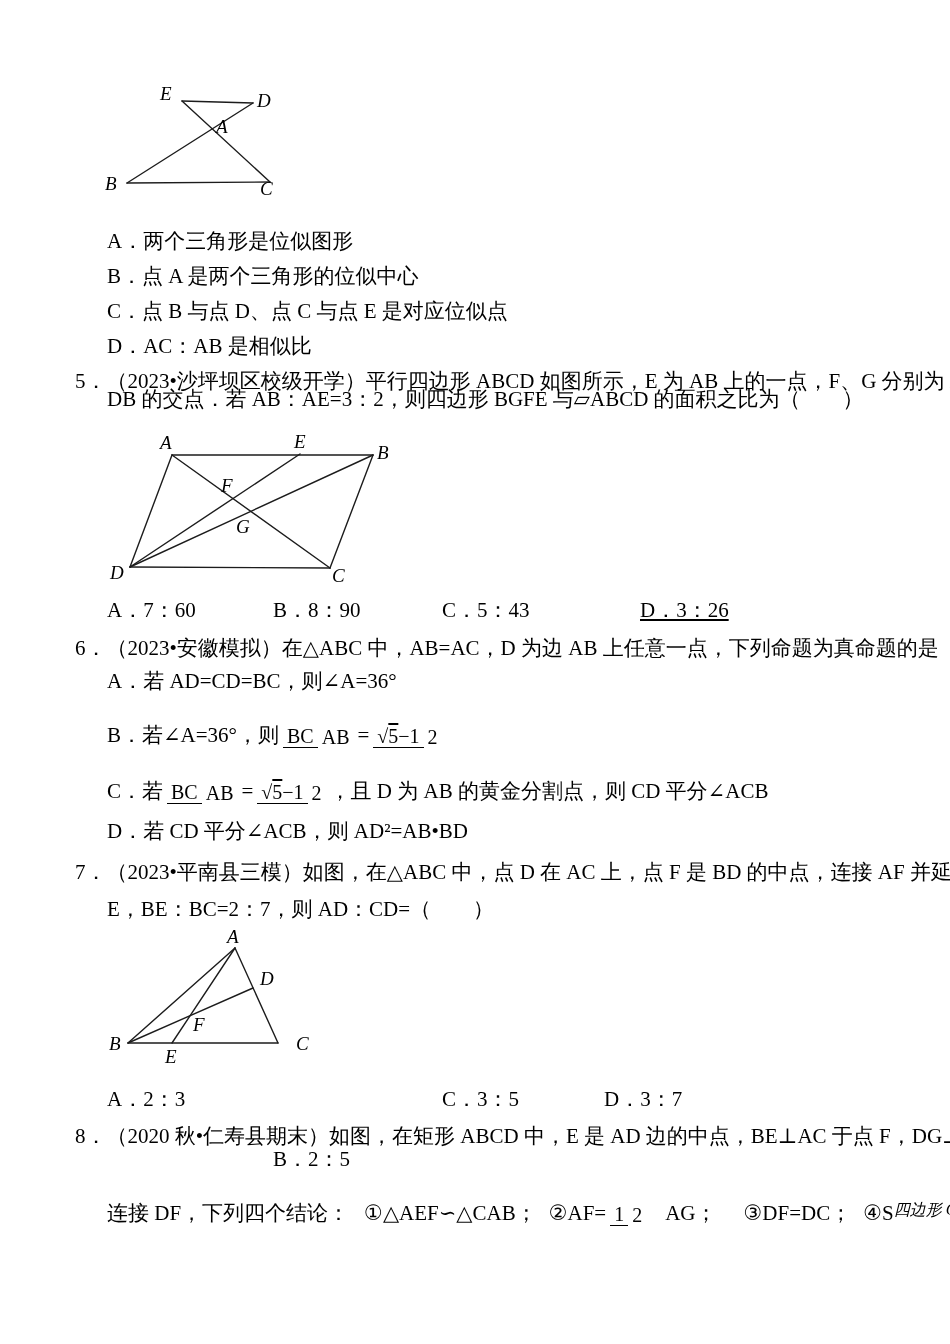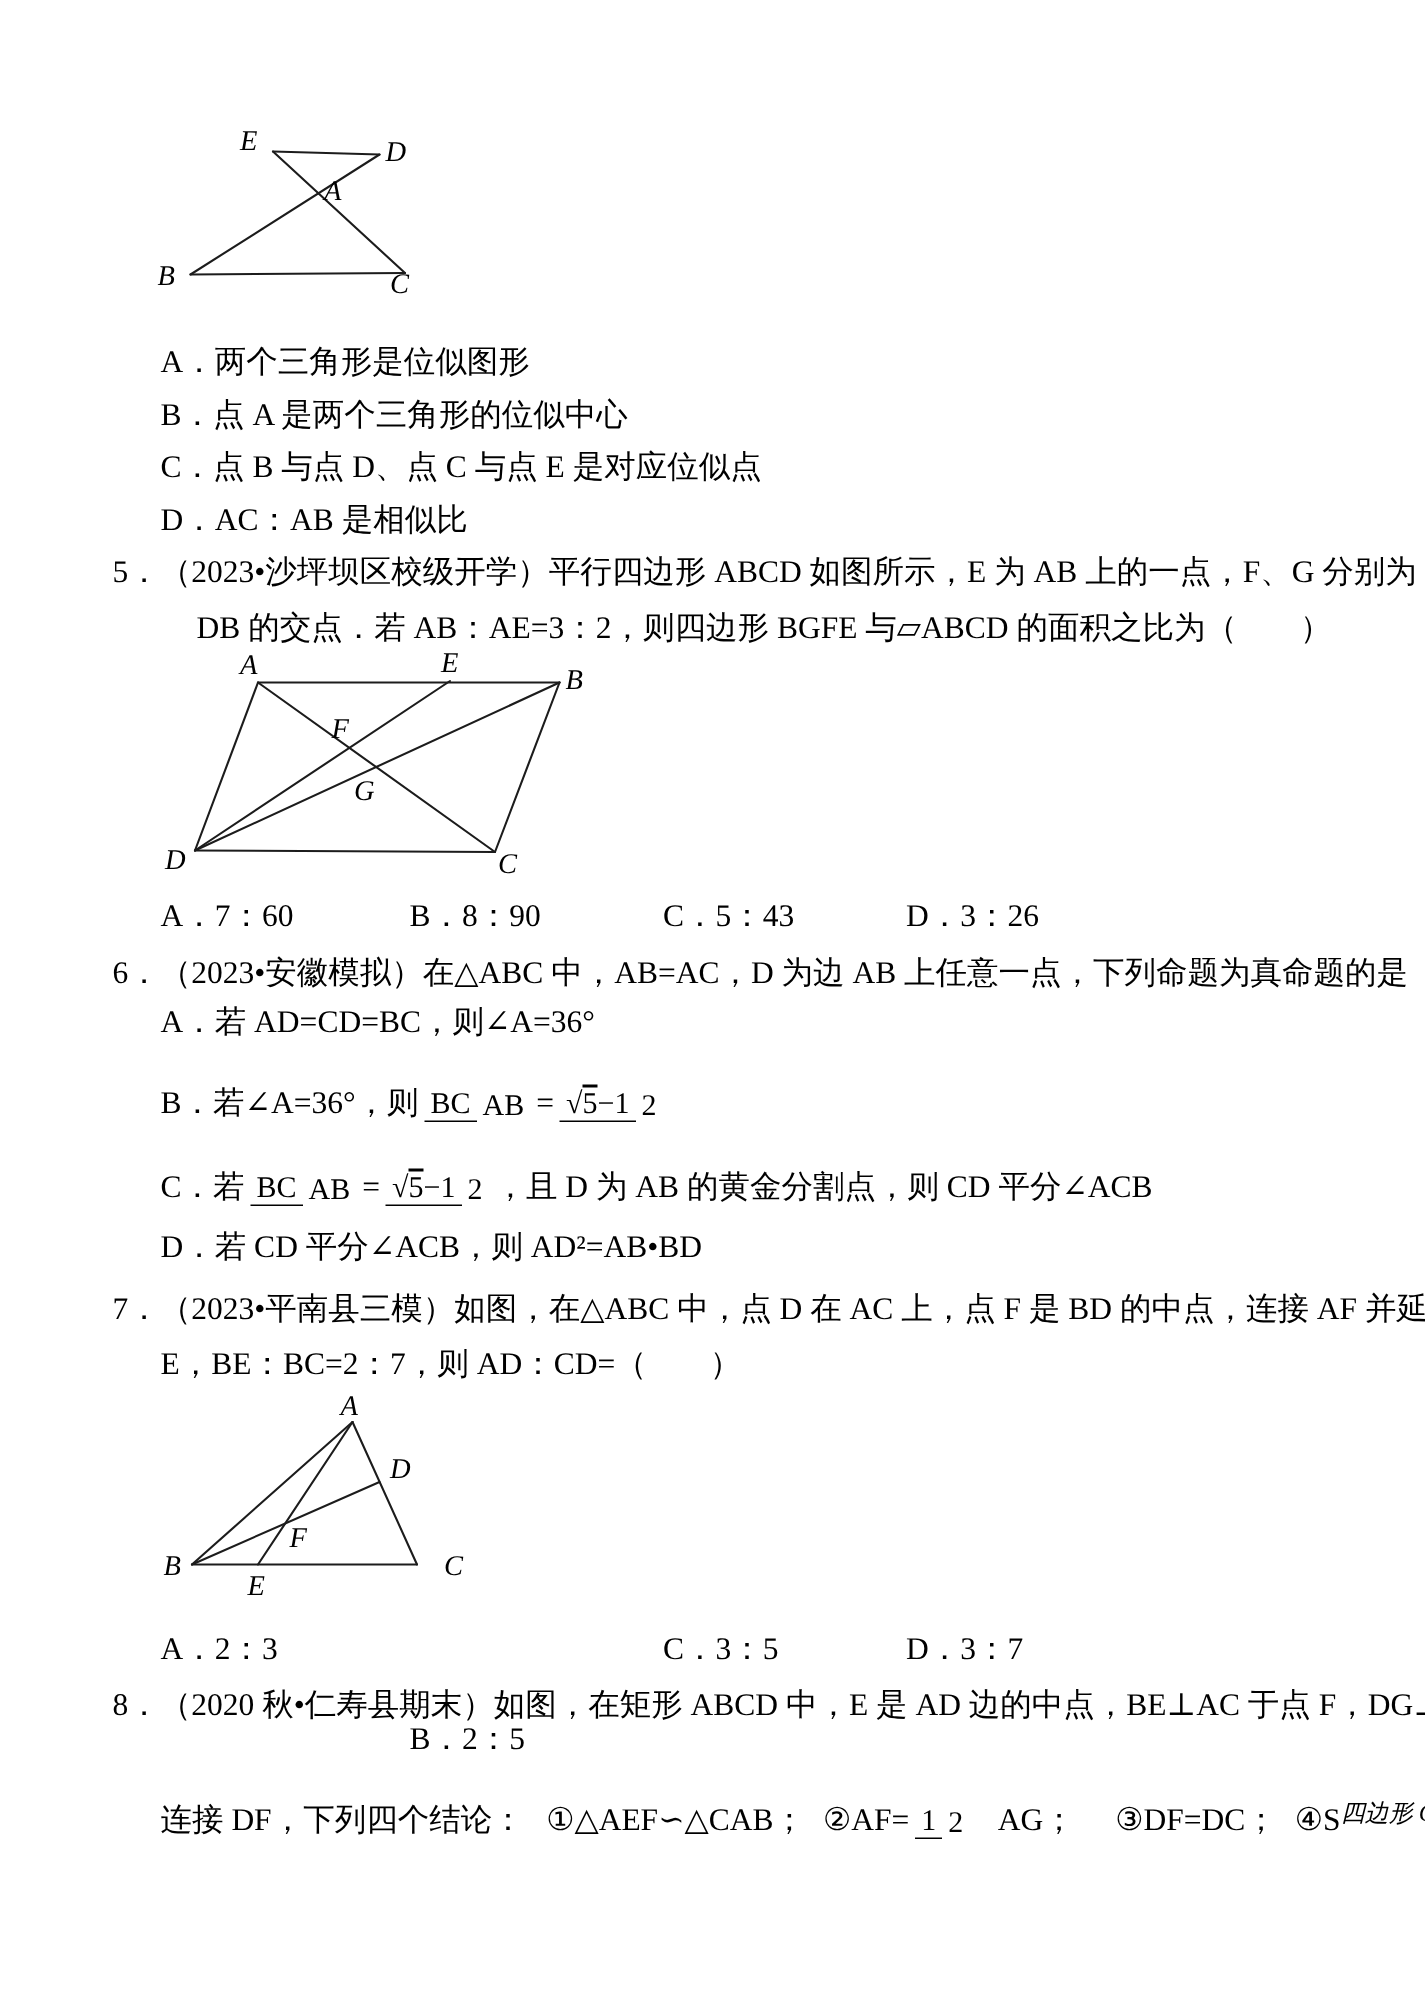--- a/index.html
+++ b/index.html
@@ -48,21 +48,21 @@
     <text x="5" y="108">B</text>
     <text x="160" y="113">C</text>
   </svg>
 
   <div class="line" style="left:107px; top:228px;">A．两个三角形是位似图形</div>
   <div class="line" style="left:107px; top:263px;">B．点 A 是两个三角形的位似中心</div>
   <div class="line" style="left:107px; top:298px;">C．点 B 与点 D、点 C 与点 E 是对应位似点</div>
   <div class="line" style="left:107px; top:333px;">D．AC：AB 是相似比</div>
 
   <div class="line" style="left:75px; top:368px;">5．（2023•沙坪坝区校级开学）平行四边形 ABCD 如图所示，E 为 AB 上的一点，F、G 分别为 AC 与 DE、</div>
-  <div class="line" style="left:107px; top:405px;margin-left:24px;">DB 的交点．若 AB：AE=3：2，则四边形 BGFE 与▱ABCD 的面积之比为（　　）</div>
+  <div class="line" style="left:107px; top:386px;">DB 的交点．若 AB：AE=3：2，则四边形 BGFE 与▱ABCD 的面积之比为（　　）</div>
 
   <svg class="fig" style="left:108px; top:433px;" width="300" height="158" viewBox="0 0 300 158">
     <line x1="64" y1="22" x2="265" y2="22"></line>
     <line x1="265" y1="22" x2="222" y2="135"></line>
     <line x1="222" y1="135" x2="22" y2="134"></line>
     <line x1="22" y1="134" x2="64" y2="22"></line>
     <line x1="64" y1="22" x2="222" y2="135"></line>
     <line x1="22" y1="134" x2="265" y2="22"></line>
     <line x1="22" y1="134" x2="192" y2="21"></line>
     <text x="52" y="16">A</text>
@@ -70,21 +70,21 @@
     <text x="269" y="26">B</text>
     <text x="113" y="59">F</text>
     <text x="128" y="100">G</text>
     <text x="2" y="146">D</text>
     <text x="224" y="149">C</text>
   </svg>
 
   <div class="line" style="left:107px; top:597px;">A．7：60</div>
   <div class="line" style="left:273px; top:597px;">B．8：90</div>
   <div class="line" style="left:442px; top:597px;">C．5：43</div>
-  <div class="line" style="left:604px; top:597px;">D．3：26</div>
+  <div class="line" style="left:640px; top:597px;text-decoration:underline;">D．3：26</div>
 
   <div class="line" style="left:75px; top:635px;">6．（2023•安徽模拟）在△ABC 中，AB=AC，D 为边 AB 上任意一点，下列命题为真命题的是（　　）</div>
   <div class="line" style="left:107px; top:668px;">A．若 AD=CD=BC，则∠A=36°</div>
 
   <div class="mathrow" style="left:107px; top:701px; height:47px;">
     <span>B．若∠A=36°，则</span>
     <span class="frac">
       <span class="num">BC</span>
       <span class="den">AB</span>
     </span>

